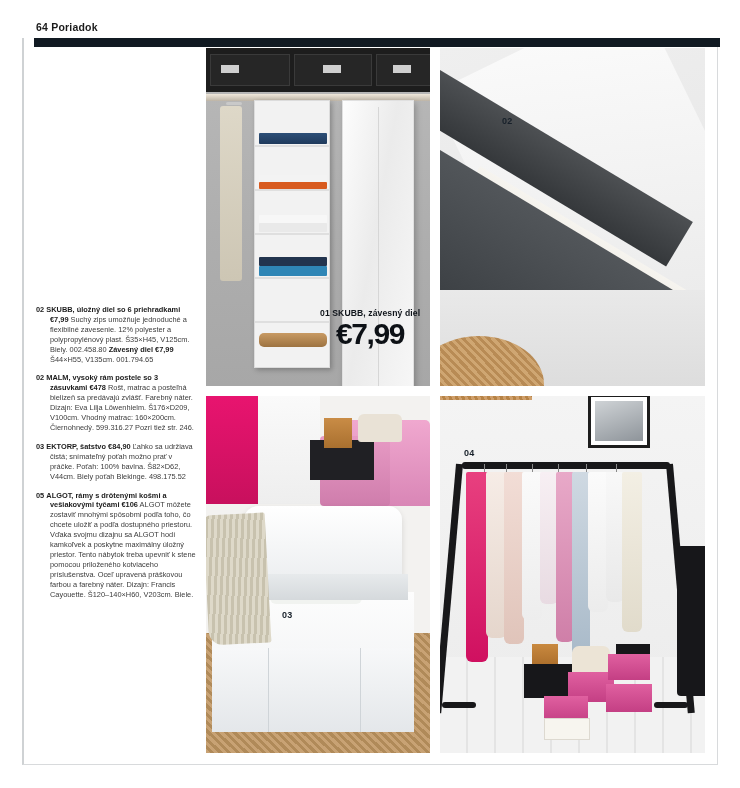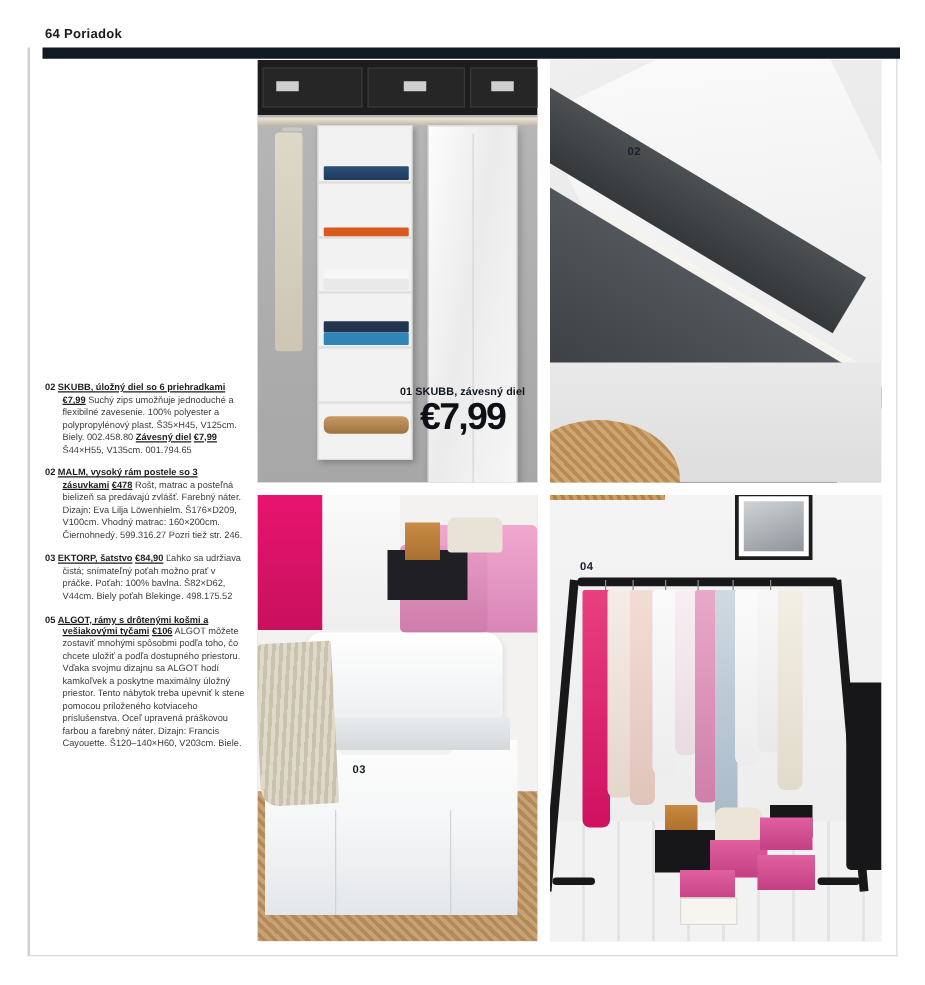--- a/index.html
+++ b/index.html
@@ -73,21 +73,20 @@
     padding-left: 14px;
     text-indent: -14px;
   }
   .prod-body .idx {
     font-weight: bold;
     color: #1b1b1b;
   }
   .prod-body b {
     font-weight: bold;
     color: #1b1b1b;
-    text-decoration: underline;
   }
 
   
   .photo {
     position: absolute;
     overflow: hidden;
     background: #d7d7d7;
   }
   .ph-tl { left: 206px; top: 48px;  width: 224px; height: 338px; }
   .ph-tr { left: 440px; top: 48px;  width: 265px; height: 338px; }
@@ -241,21 +240,21 @@
   </div>
 
 
   <div class="products">
 
     <div class="prod">
       <div class="prod-body">
         <span class="idx">02</span>
         <b>SKUBB, úložný diel so 6 priehradkami</b>
         <b>€7,99</b>
-        <span>Suchý zips umožňuje jednoduché a flexibilné zavesenie. 100% polyester a polypropylénový plast. Š35×H45, V125cm. Biely. 002.458.80</span>
+        <span>Suchý zips umožňuje jednoduché a flexibilné zavesenie. 12% polyester a polypropylénový plast. Š35×H45, V125cm. Biely. 002.458.80</span>
         <b>Závesný diel</b>
         <b>€7,99</b>
         <span>Š44×H55, V135cm. 001.794.65</span>
       </div>
     </div>
 
     <div class="prod">
       <div class="prod-body">
         <span class="idx">02</span>
         <b>MALM, vysoký rám postele so 3 zásuvkami</b>

